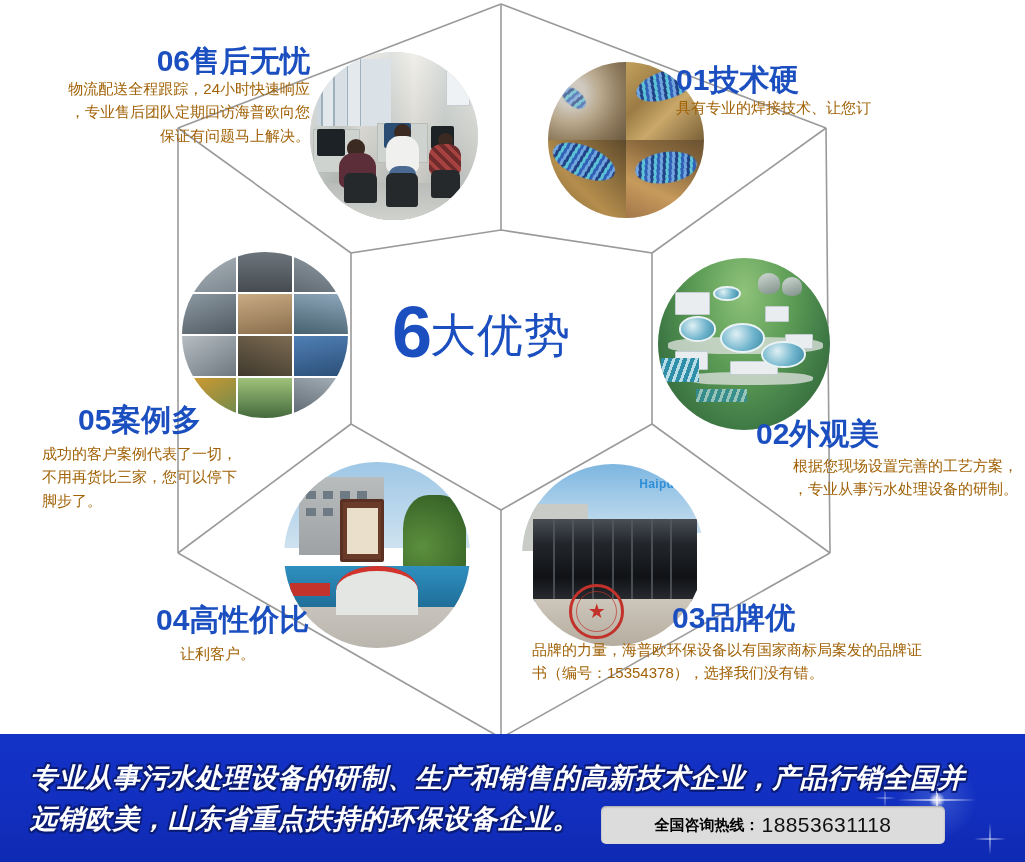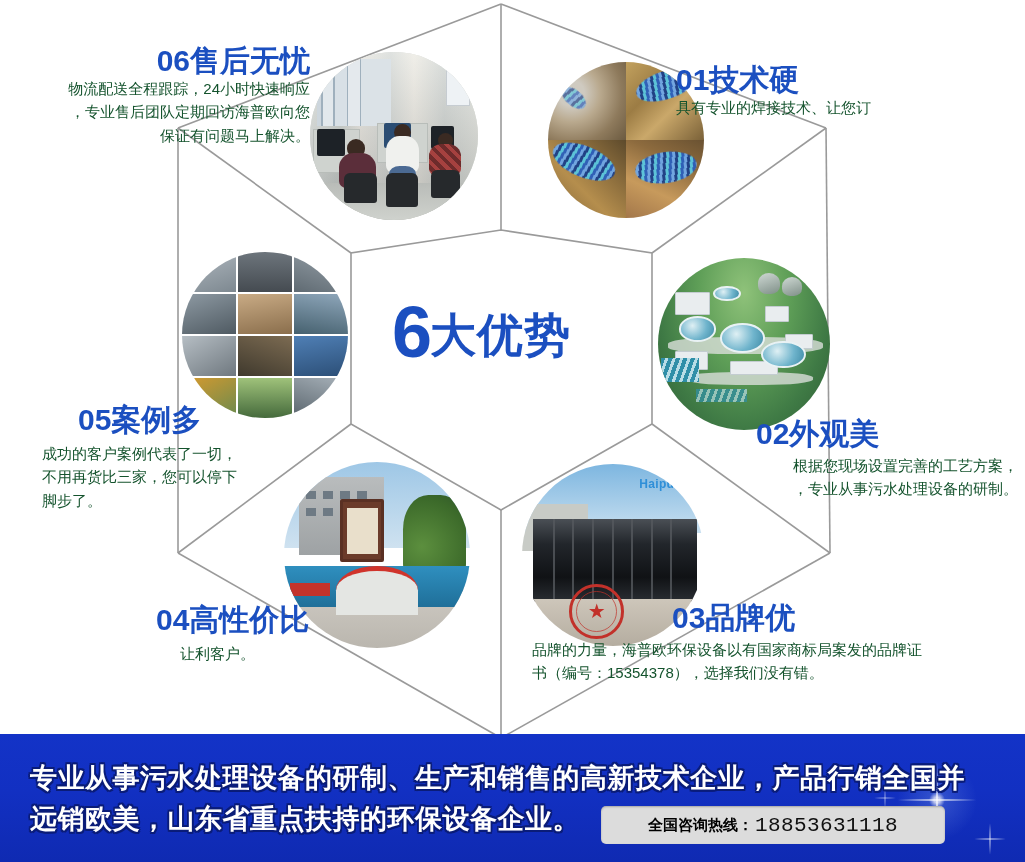--- a/index.html
+++ b/index.html
@@ -100,33 +100,33 @@
   .ph03 .logo{position:absolute;right:8%;top:7%;font-size:12px;font-weight:bold;color:#2f8fd8;letter-spacing:.3px;}
   .ph03 .stamp{position:absolute;left:26%;bottom:4%;width:30%;height:30%;
     border:3px solid #c2312a;border-radius:50%;color:#c2312a;}
   .ph03 .stamp .star{position:absolute;left:50%;top:50%;transform:translate(-50%,-50%);
     color:#c2312a;font-size:20px;line-height:1;}
   .ph03 .stamp .ring{position:absolute;inset:4px;border:1px solid #c2312a;border-radius:50%;opacity:.7;}
 
   
   .blk{position:absolute;}
   .blk .hd{font-size:30px;font-weight:bold;color:#1b4fc0;line-height:1.05;white-space:nowrap;}
-  .blk .bd{font-size:15px;color:#14532d;line-height:1.58;}
+  .blk .bd{font-size:15px;color:#a16207;line-height:1.58;}
   .ta-r{text-align:right;} .ta-l{text-align:left;}
 
   
   #center{position:absolute;left:392px;top:296px;width:230px;
      white-space:nowrap;color:#1b4fc0;}
   #center .six{font-size:72px;font-weight:bold;line-height:1;vertical-align:-6px;letter-spacing:-2px;}
-  #center .rest{font-size:46px;font-weight:bold;letter-spacing:1px;}
+  #center .rest{font-size:46px;font-weight:normal;letter-spacing:1px;}
 
   
   #banner{position:absolute;left:0;top:734px;width:1025px;height:128px;
     background:linear-gradient(180deg,#1333c7 0%,#1230c2 45%,#0f2ab2 100%);
-    overflow:hidden;}
+    overflow:hidden;font-style:italic;}
   #banner .spark{position:absolute;pointer-events:none;}
   #banner .s1{right:28px;top:6px;width:120px;height:120px;
     background:
       radial-gradient(ellipse 60px 2px at 50% 50%, rgba(255,255,255,.95), rgba(255,255,255,0) 70%),
       radial-gradient(ellipse 2px 58px at 50% 50%, rgba(255,255,255,.95), rgba(255,255,255,0) 70%),
       radial-gradient(circle at 50% 50%, rgba(255,255,255,.75) 0 3px, rgba(180,215,255,.18) 8px, rgba(255,255,255,0) 40px);}
   #banner .s2{right:8px;top:78px;width:54px;height:54px;
     background:
       radial-gradient(ellipse 26px 1.4px at 50% 50%, rgba(255,255,255,.85), rgba(255,255,255,0) 70%),
       radial-gradient(ellipse 1.4px 26px at 50% 50%, rgba(255,255,255,.85), rgba(255,255,255,0) 70%);}
@@ -141,21 +141,21 @@
       -1.6px -1.6px 0 #0a1c78, 1.6px -1.6px 0 #0a1c78,
       -1.6px  1.6px 0 #0a1c78, 1.6px  1.6px 0 #0a1c78,
        0 -1.8px 0 #0a1c78, 0 1.8px 0 #0a1c78,
       -1.8px 0 0 #0a1c78, 1.8px 0 0 #0a1c78;}
   #bannerText .l2{display:block;}
   #hotline{position:absolute;left:601px;top:806px;width:344px;height:38px;
     background:#dcdcdc;border-radius:5px;
     display:flex;align-items:center;justify-content:center;gap:2px;
     box-shadow:0 1px 2px rgba(0,0,0,.25) inset;}
   #hotline .lbl{font-size:15px;color:#000000;font-family:"Liberation Serif","DejaVu Serif",serif;font-weight:bold;}
-  #hotline .num{font-size:21px;color:#101010;font-family:Liberation Mono, monospace;letter-spacing:.4px;}
+  #hotline .num{font-size:21px;color:#101010;font-family:Liberation Sans, sans-serif;letter-spacing:.4px;}
 </style>
 </head>
 <body>
 
 <div id="stage">
 
   <svg id="hexlines" viewBox="0 0 1025 742">
     <g fill="none" stroke="#9a9a9a" stroke-width="1.6">
 
       <polygon points="501,230 652,253 652,424 501,510 351,424 351,253"></polygon>

